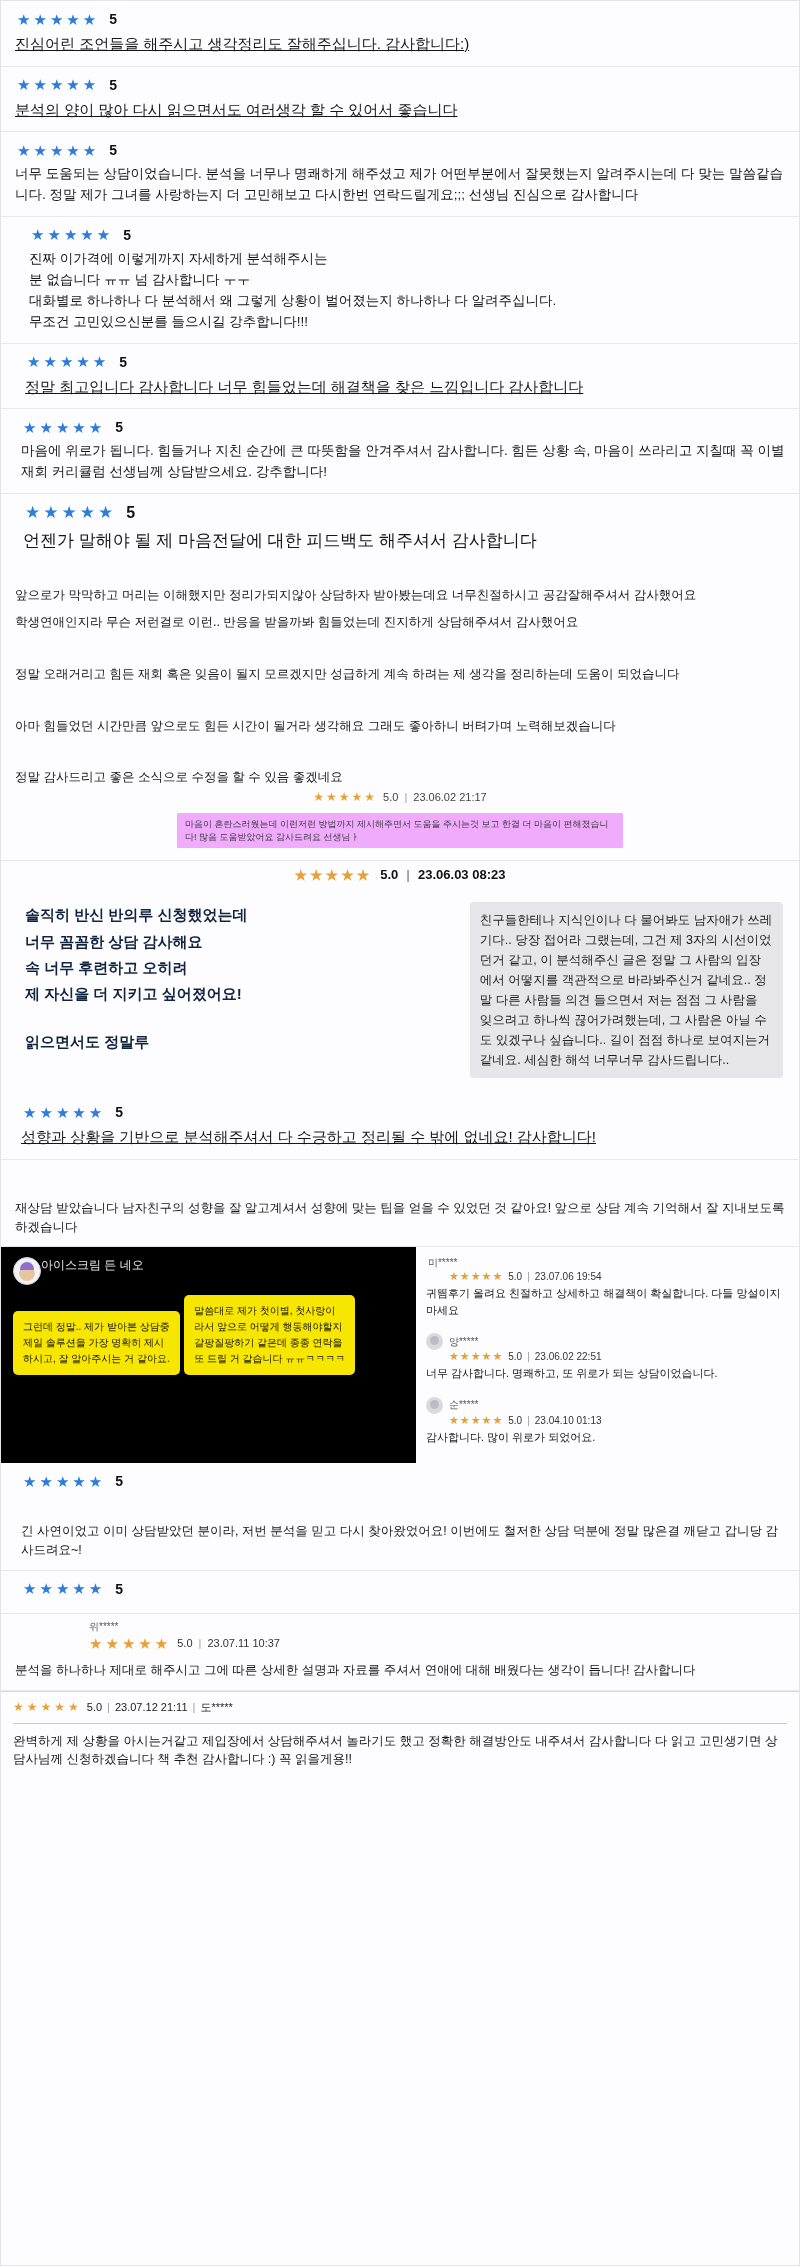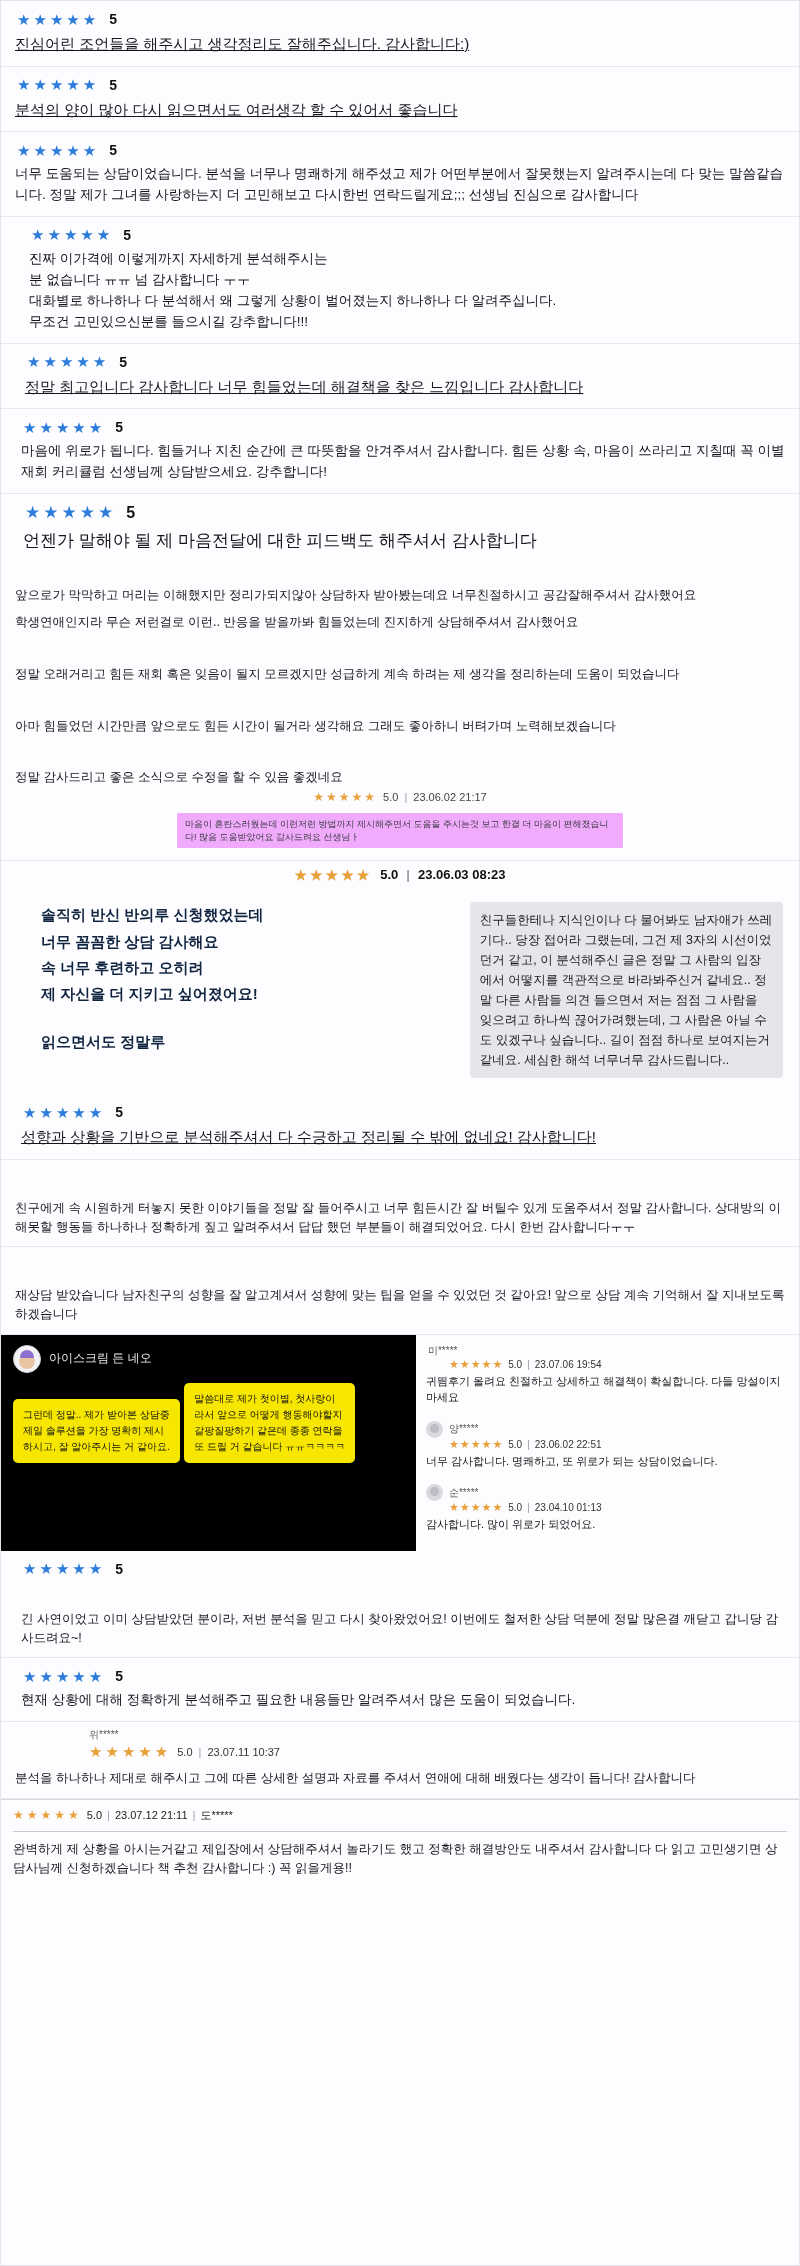--- a/index.html
+++ b/index.html
@@ -101,21 +101,21 @@
   
   .chat-block {
     display: flex;
     gap: 0;
     padding: 4px 0 10px 0;
     background: #fdfdff;
   }
   .chat-left {
     width: 58%;
     box-sizing: border-box;
-    padding: 6px 10px 6px 40px;
+    padding: 6px 10px 6px 24px;
   }
   .chat-right {
     width: 42%;
     box-sizing: border-box;
     padding: 6px 16px 6px 6px;
   }
   .chat-head {
     display: flex;
     align-items: center;
     justify-content: center;
@@ -164,22 +164,21 @@
     box-sizing: border-box;
   }
   .dark-right {
     width: 48%;
     background: #fdfdff;
     padding: 6px 12px 6px 10px;
     box-sizing: border-box;
   }
   .dark-user {
     display: flex;
-    align-items: center;
-    gap: 8px;
+    align-items: flex-start;
     margin-bottom: 10px;
   }
   .avatar {
     width: 26px;
     height: 26px;
     border-radius: 50%;
     background: #f3f3f7;
     border: 1px solid #cfcfd6;
     position: relative;
     overflow: hidden;
@@ -399,23 +398,20 @@
   </div>
 
   <div class="review">
     <div class="stars-row" style="padding-left:6px">
       <span class="stars">★★★★★</span>
       <span class="score">5</span>
     </div>
     <div class="body-text mid" style="padding-left:6px">성향과 상황을 기반으로 분석해주셔서 다 수긍하고 정리될 수 밖에 없네요! 감사합니다!</div>
   </div>
 
-  <div class="review">
-    <div class="body-text small">친구에게 속 시원하게 터놓지 못한 이야기들을 정말 잘 들어주시고 너무 힘든시간 잘 버틸수 있게 도움주셔서 정말 감사합니다. 상대방의 이해못할 행동들 하나하나 정확하게 짚고 알려주셔서 답답 했던 부분들이 해결되었어요. 다시 한번 감사합니다ㅜㅜ</div>
-  </div>
 
   <div class="review">
     <div class="body-text small">재상담 받았습니다 남자친구의 성향을 잘 알고계셔서 성향에 맞는 팁을 얻을 수 있었던 것 같아요! 앞으로 상담 계속 기억해서 잘 지내보도록 하겠습니다</div>
   </div>
 
   <div class="dark-block">
     <div class="dark-left">
       <div class="dark-user">
         <div class="avatar"></div>
         <div class="dark-user-name">아이스크림 든 네오</div>
@@ -474,21 +470,20 @@
       <span class="score">5</span>
     </div>
     <div class="body-text small" style="padding-left:6px">긴 사연이었고 이미 상담받았던 분이라, 저번 분석을 믿고 다시 찾아왔었어요! 이번에도 철저한 상담 덕분에 정말 많은결 깨닫고 갑니당 감사드려요~!</div>
   </div>
 
   <div class="review">
     <div class="stars-row" style="padding-left:6px">
       <span class="stars">★★★★★</span>
       <span class="score">5</span>
     </div>
-    <div class="body-text" style="padding-left:6px">현재 상황에 대해 정확하게 분석해주고 필요한 내용들만 알려주셔서 많은 도움이 되었습니다.</div>
   </div>
 
   <div class="review">
     <div class="name-head" style="padding-left:74px">위*****</div>
     <div class="left-meta" style="padding-left:74px">
       <span class="stars gold">★★★★★</span>
       <span>5.0</span>
       <span class="meta-sep">|</span>
       <span>23.07.11 10:37</span>
     </div>

